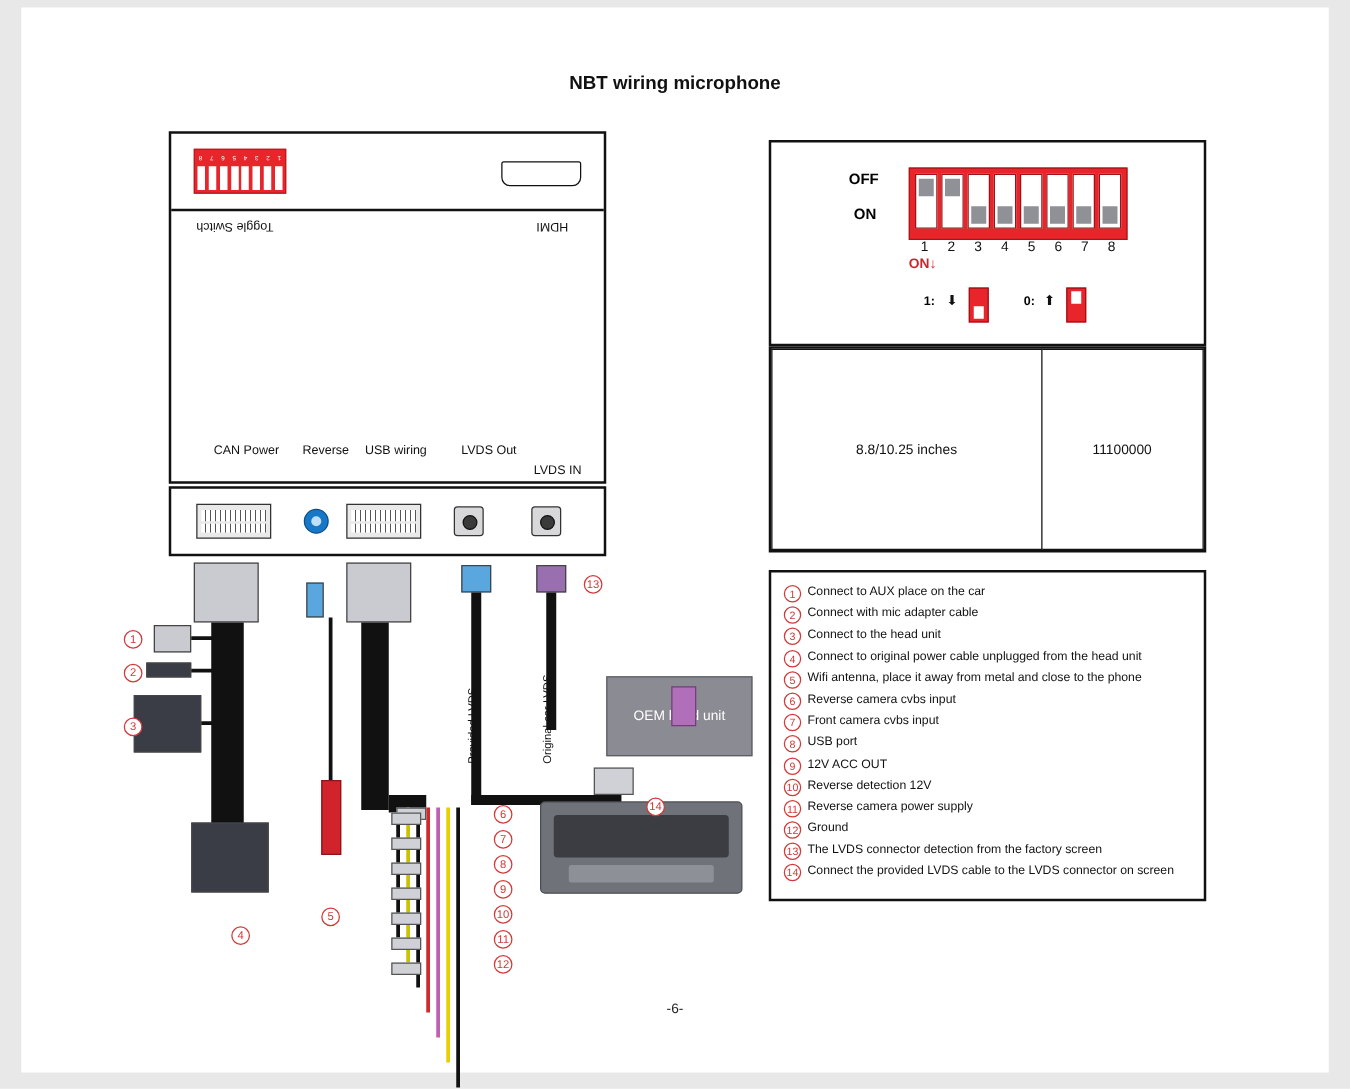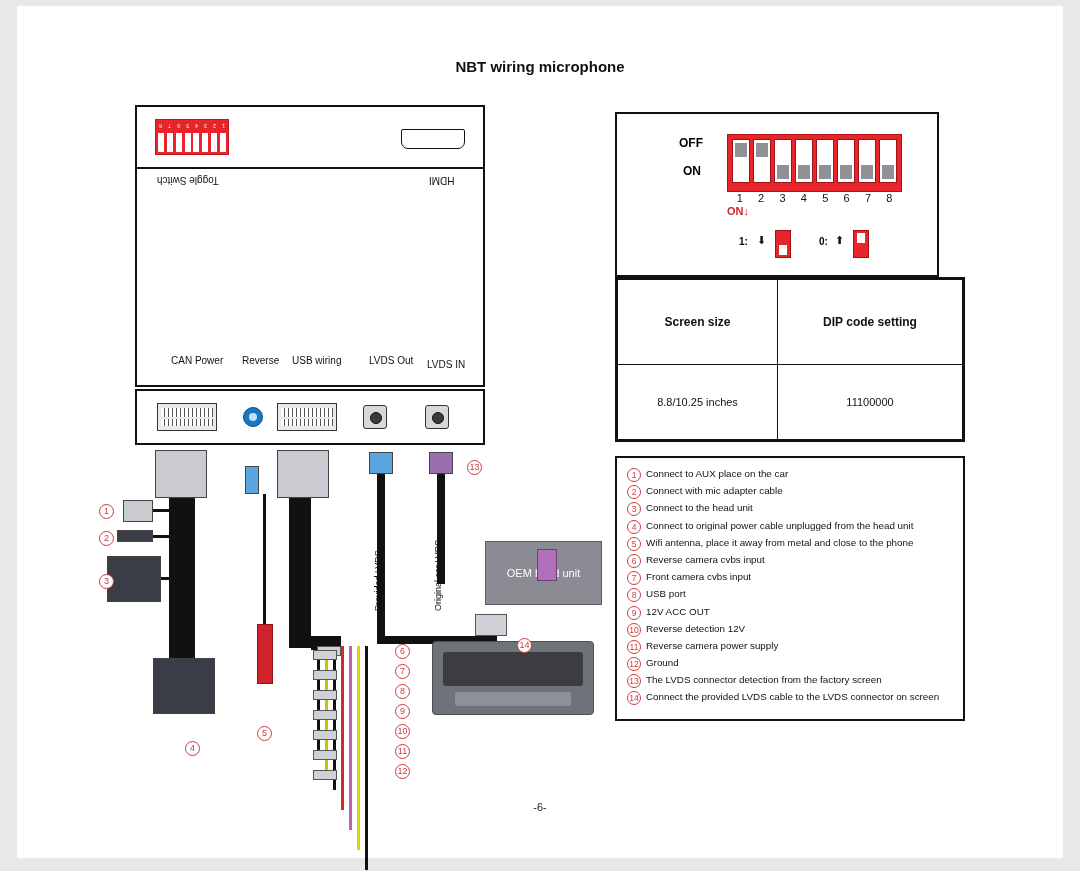--- a/index.html
+++ b/index.html
@@ -137,21 +137,21 @@
   .wifi-ant {
     position:absolute; left:180px; top:178px; width:14px; height:58px;
     background:#d0232b; border:1px solid #8e1419;
   }
   .wifi-ant span {
     position:absolute; left:-14px; top:6px; font-size:7px; color:#fff;
     transform:rotate(-90deg); transform-origin:left top; white-space:nowrap;
   }
   
   .rp { position:absolute; border:2px solid #111; background:#fff; box-sizing:border-box; }
-  .panel-dip { left:598px; top:106px; width:324px; height:165px; }
+  .panel-dip { left:598px; top:106px; width:350px; height:165px; }
   .dip-big {
     position:absolute; left:110px; top:20px; width:175px; height:58px;
     background:#e8252a; border:1px solid #a81519; box-sizing:border-box;
   }
   .dip-big .cells { position:absolute; left:4px; top:4px; right:4px; height:44px; display:flex; gap:3px; }
   .dip-big .cells i {
     flex:1; background:#fff; border:1px solid #9c1216; position:relative;
   }
   .dip-big .cells i::after {
     content:""; position:absolute; left:2px; right:2px; top:3px; height:14px;
@@ -227,21 +227,21 @@
       </div>
 
       <div class="lbl-toggle">Toggle Switch</div>
       <div class="lbl-hdmi">HDMI</div>
 
       <div class="unit-bottomrow">
         <span style="left:34px;  top:0;">CAN Power</span>
         <span style="left:105px; top:0;">Reverse</span>
         <span style="left:155px; top:0;">USB wiring</span>
         <span style="left:232px; top:0;">LVDS Out</span>
-        <span style="left:290px; top:4px;">LVDS IN</span>
+        <span style="left:290px; top:16px;">LVDS IN</span>
       </div>
     </div>
 
     <div class="conn-box">
       <div class="cn wide" style="left:20px;"></div>
       <div class="ant-port" style="left:106px;"></div>
       <div class="cn wide" style="left:140px;"></div>
       <div class="cn round" style="left:226px;"></div>
       <div class="cn round" style="left:288px;"></div>
     </div>
@@ -368,24 +368,20 @@
     <div class="sw-ico down" style="left:158px; top:116px;"></div>
 
     <div class="legend-0">0:</div>
     <span class="arrow" style="left:218px; top:120px;">⬆</span>
     <div class="sw-ico up" style="left:236px; top:116px;"></div>
   </div>
 
   <div class="rp panel-table">
     <table class="dipt">
       <tbody>
-          <tr class="h">
-        <td>Screen size</td>
-        <td>DIP code setting</td>
-      </tr>
       <tr>
         <td>8.8/10.25 inches</td>
         <td>11100000</td>
       </tr>
     </tbody>
       </table>
   </div>
 
   <div class="rp panel-notes">
     <div class="note-row">

